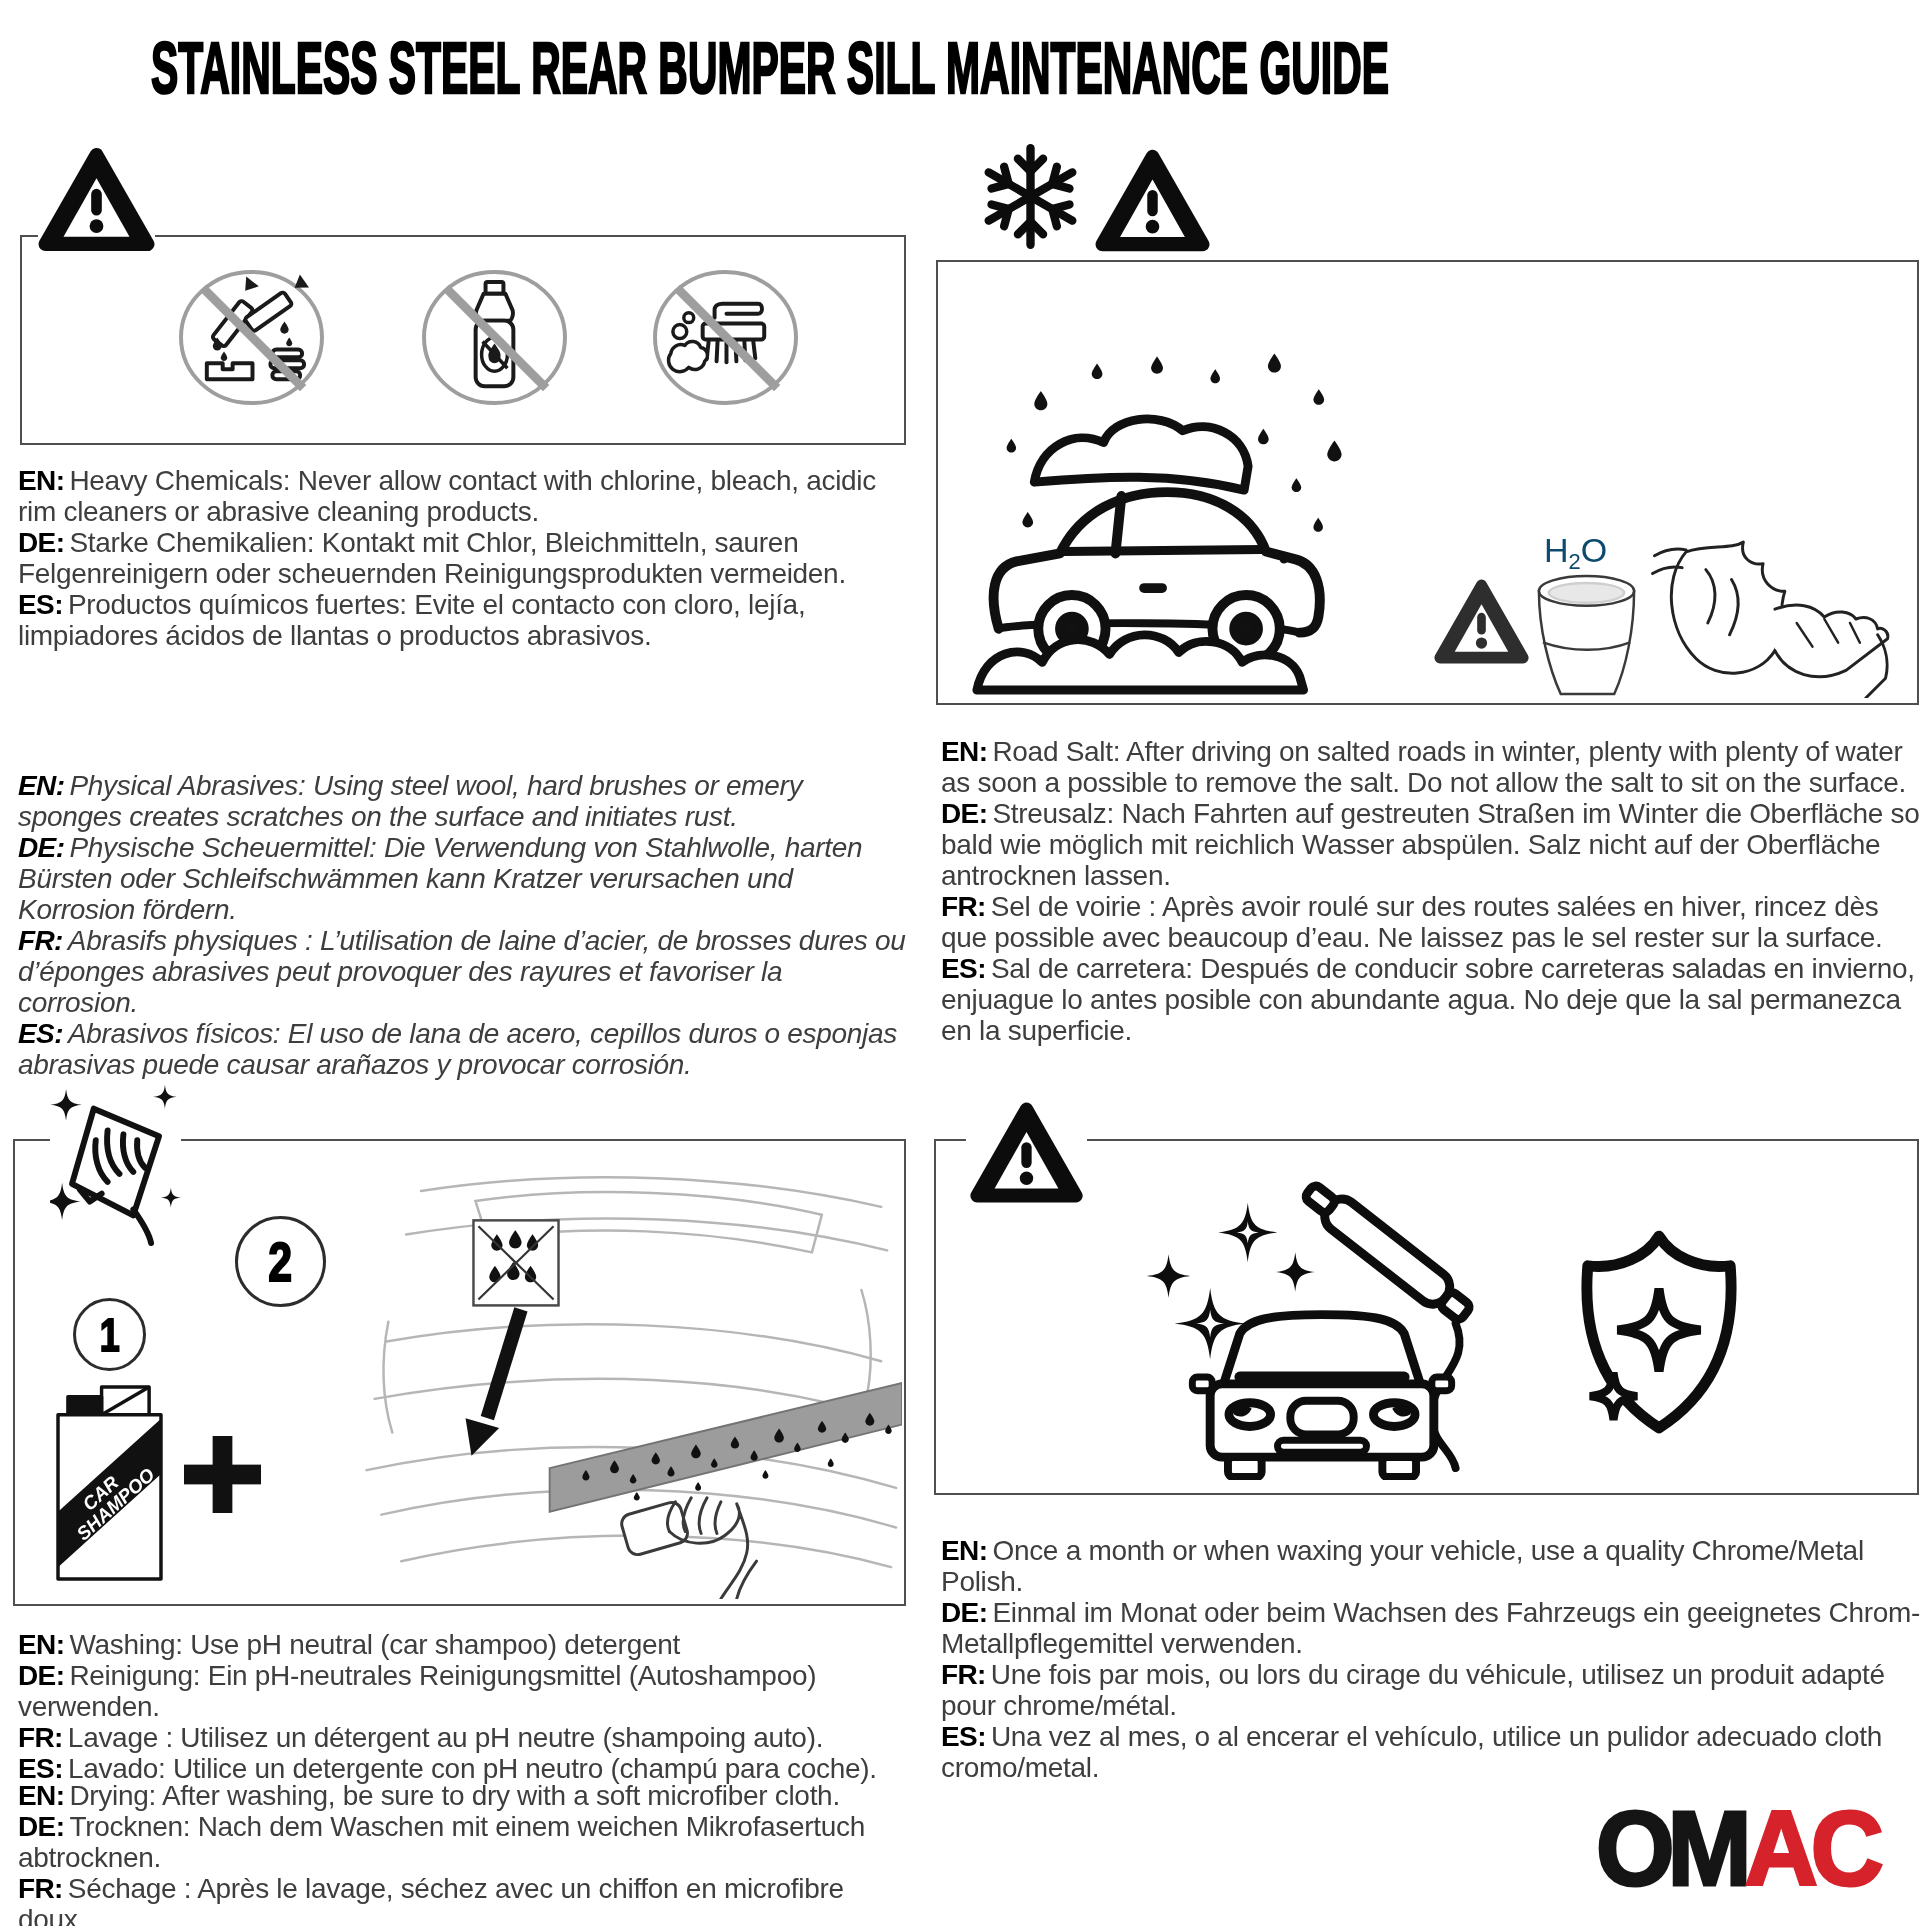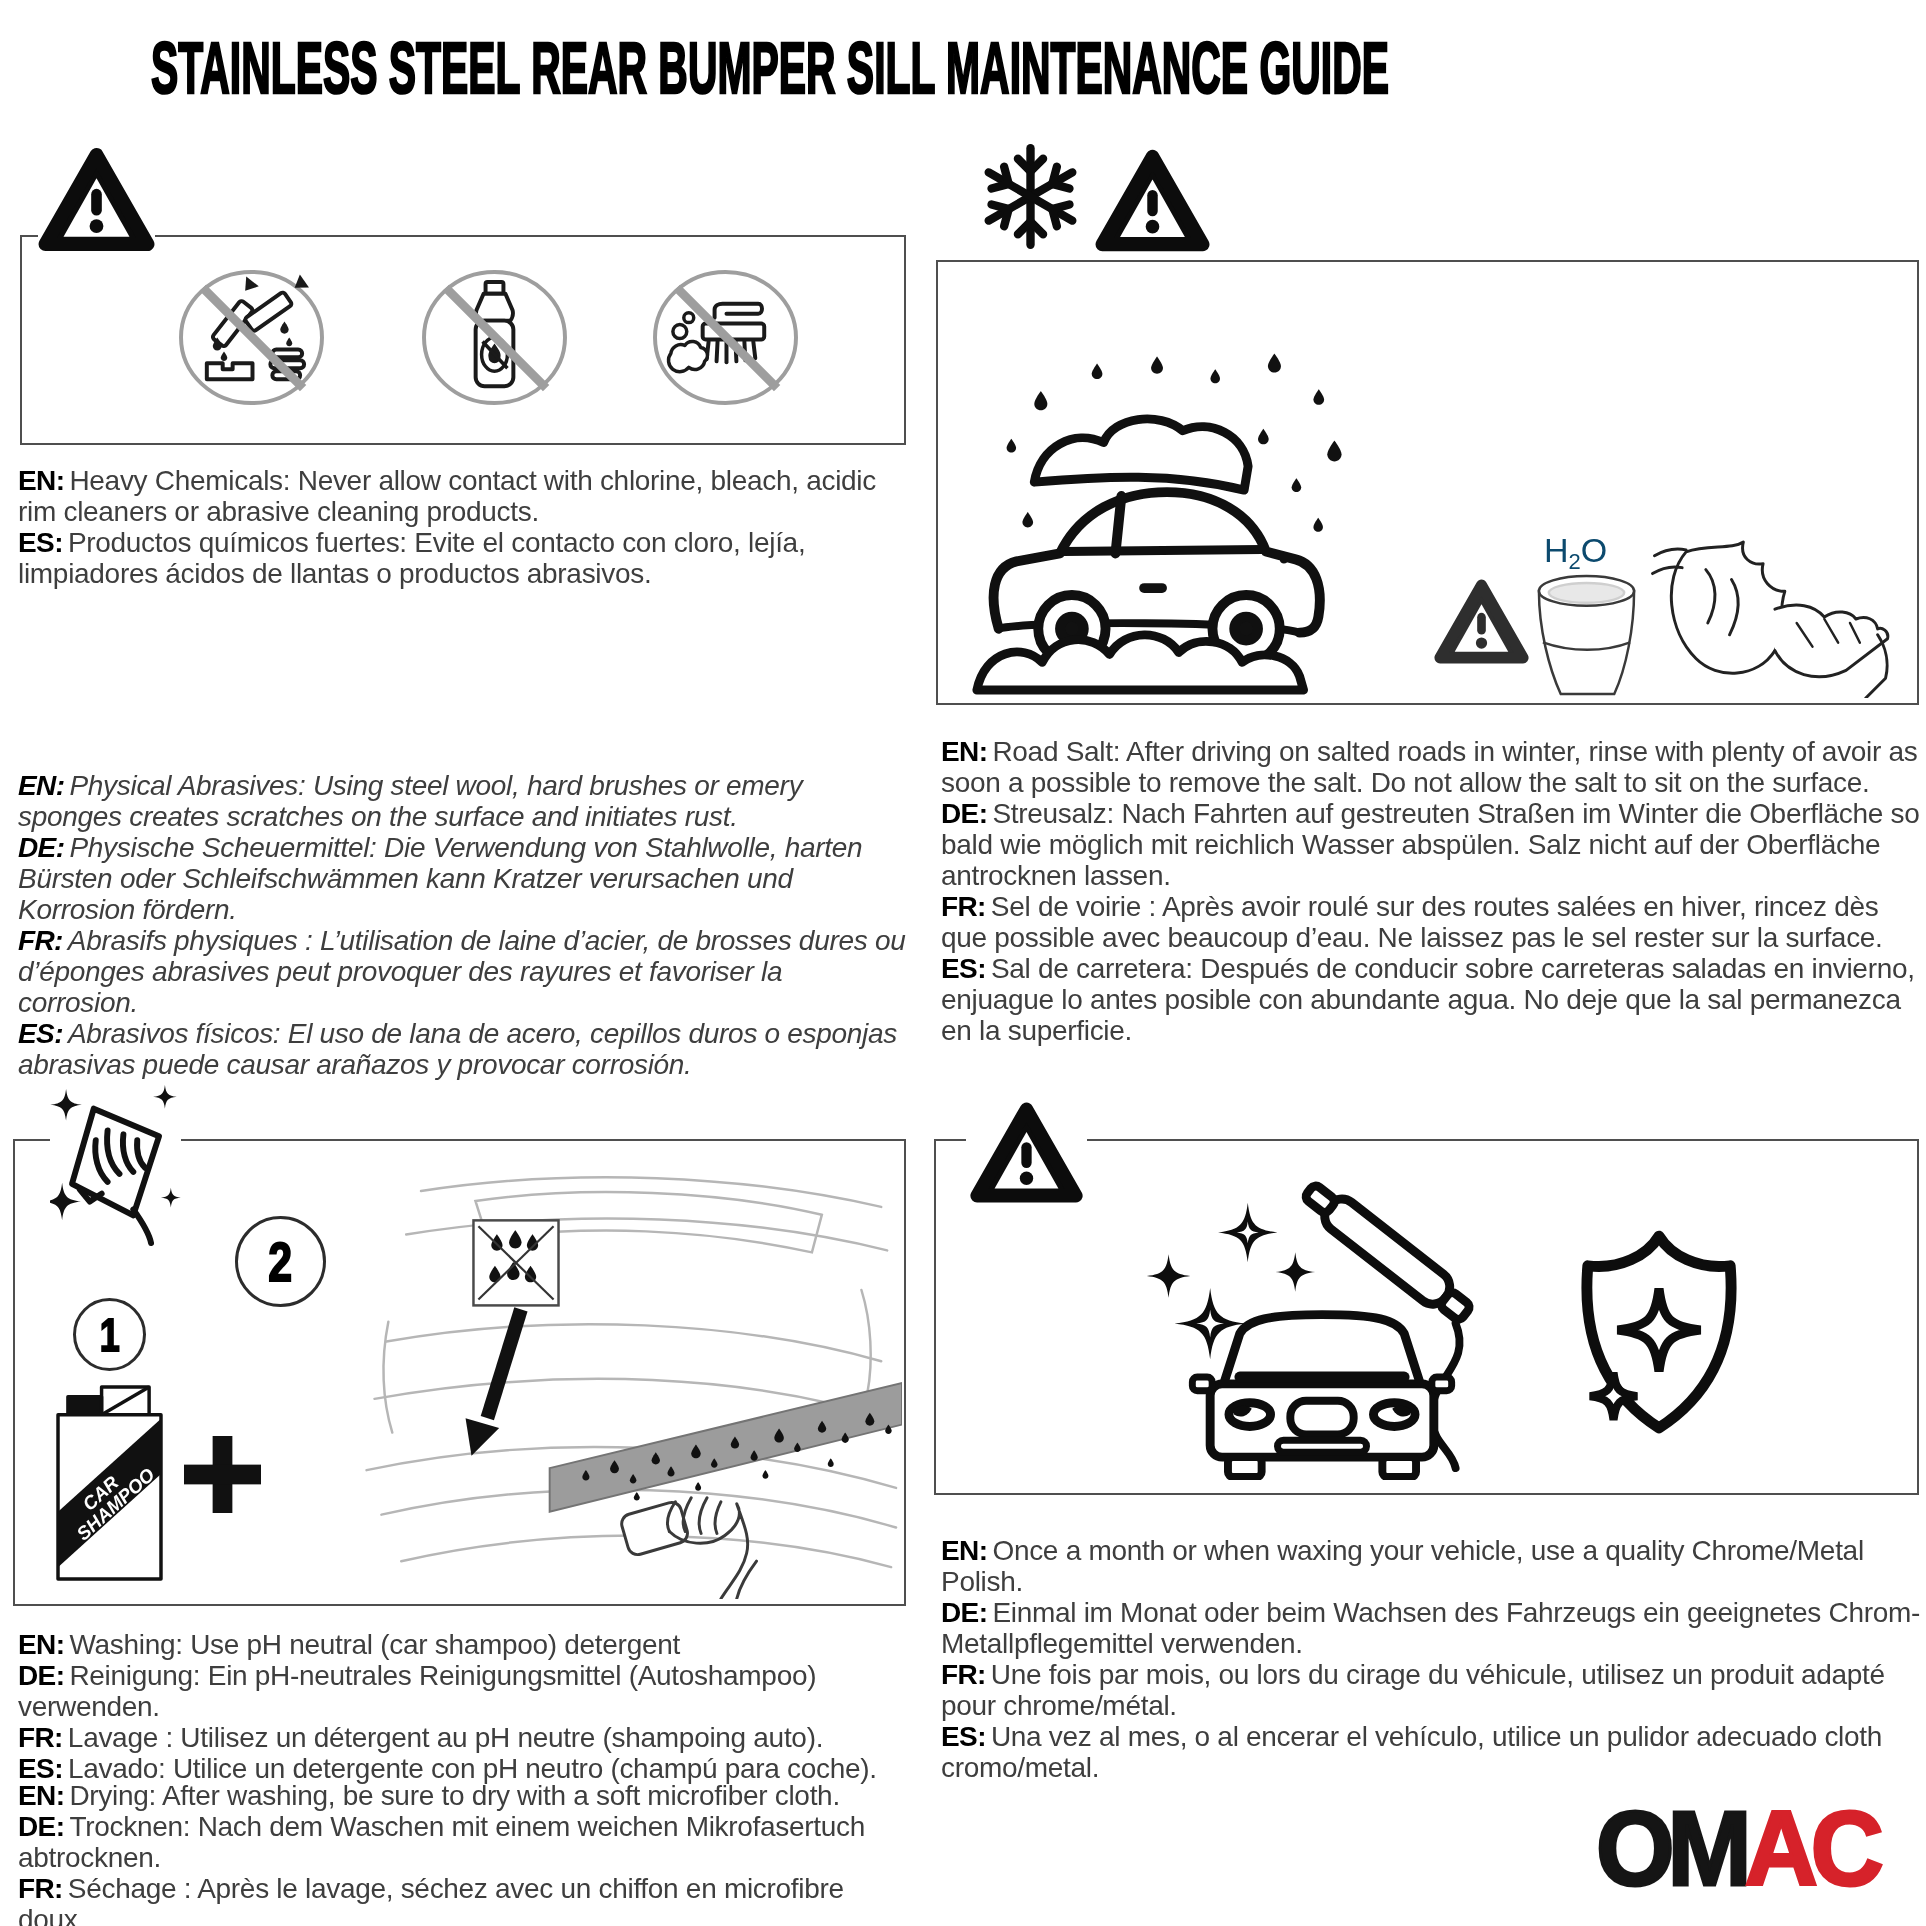--- a/index.html
+++ b/index.html
@@ -103,20 +103,21 @@
       <circle cx="38" cy="50" r="5" stroke-width="3.5"></circle>
       <circle cx="29" cy="64" r="7" stroke-width="3.5"></circle>
       <path d="M20 86 a10 10 0 0 1 14 -8 a9 9 0 0 1 16 2 a8 8 0 0 1 4 14 a10 10 0 0 1 -16 6 a10 10 0 0 1 -18 -14 Z" stroke-width="3.5"></path>
     </g>
     <line x1="26" y1="20" x2="127" y2="121" stroke="#9e9e9e" stroke-width="9"></line>
   </svg>
 </div>
 
 <div class="tblock" style="left:18px;top:465px;width:891px;">
   <p><b>EN:</b><span>Heavy Chemicals: Never allow contact with chlorine, bleach, acidic rim cleaners or abrasive cleaning products.</span></p>
+  <p><b>DE:</b><span>Starke Chemikalien: Kontakt mit Chlor, Bleichmitteln, sauren Felgenreinigern oder scheuernden Reinigungsprodukten vermeiden.</span></p>
   <p><b>ES:</b><span>Productos químicos fuertes: Evite el contacto con cloro, lejía, limpiadores ácidos de llantas o productos abrasivos.</span></p>
 </div>
 
 <div class="tblock" style="left:18px;top:770px;width:891px;font-style:italic;">
   <p><b>EN:</b><span>Physical Abrasives: Using steel wool, hard brushes or emery sponges creates scratches on the surface and initiates rust.</span></p>
   <p><b>DE:</b><span>Physische Scheuermittel: Die Verwendung von Stahlwolle, harten Bürsten oder Schleifschwämmen kann Kratzer verursachen und Korrosion fördern.</span></p>
   <p><b>FR:</b><span>Abrasifs physiques : L’utilisation de laine d’acier, de brosses dures ou d’éponges abrasives peut provoquer des rayures et favoriser la corrosion.</span></p>
   <p><b>ES:</b><span>Abrasivos físicos: El uso de lana de acero, cepillos duros o esponjas abrasivas puede causar arañazos y provocar corrosión.</span></p>
 </div>
 
@@ -224,21 +225,21 @@
       <path d="M232 96 C240 108 244 124 240 140 L220 160" fill="none"></path>
     </g>
     <g stroke="#222" stroke-width="3" fill="none" stroke-linecap="round">
       <path d="M6 16 C16 10 28 8 38 10"></path>
       <path d="M4 34 C14 28 24 26 34 28"></path>
     </g>
   </svg>
 </div>
 
 <div class="tblock" style="left:941px;top:736px;width:990px;">
-  <p><b>EN:</b><span>Road Salt: After driving on salted roads in winter, rinse with plenty of avoir as soon a possible to remove the salt. Do not allow the salt to sit on the surface.</span></p>
+  <p><b>EN:</b><span>Road Salt: After driving on salted roads in winter, plenty with plenty of water as soon a possible to remove the salt. Do not allow the salt to sit on the surface.</span></p>
   <p><b>DE:</b><span>Streusalz: Nach Fahrten auf gestreuten Straßen im Winter die Oberfläche so bald wie möglich mit reichlich Wasser abspülen. Salz nicht auf der Oberfläche antrocknen lassen.</span></p>
   <p><b>FR:</b><span>Sel de voirie : Après avoir roulé sur des routes salées en hiver, rincez dès que possible avec beaucoup d’eau. Ne laissez pas le sel rester sur la surface.</span></p>
   <p><b>ES:</b><span>Sal de carretera: Después de conducir sobre carreteras saladas en invierno, enjuague lo antes posible con abundante agua. No deje que la sal permanezca en la superficie.</span></p>
 </div>
 
 <div class="box" style="left:13px;top:1139px;width:889px;height:463px;"></div>
 
 <div class="abs whitepad" style="left:50px;top:1079px;width:131px;height:170px;">
   <svg width="131" height="170" viewBox="0 0 132 172">
     <g fill="#111">

